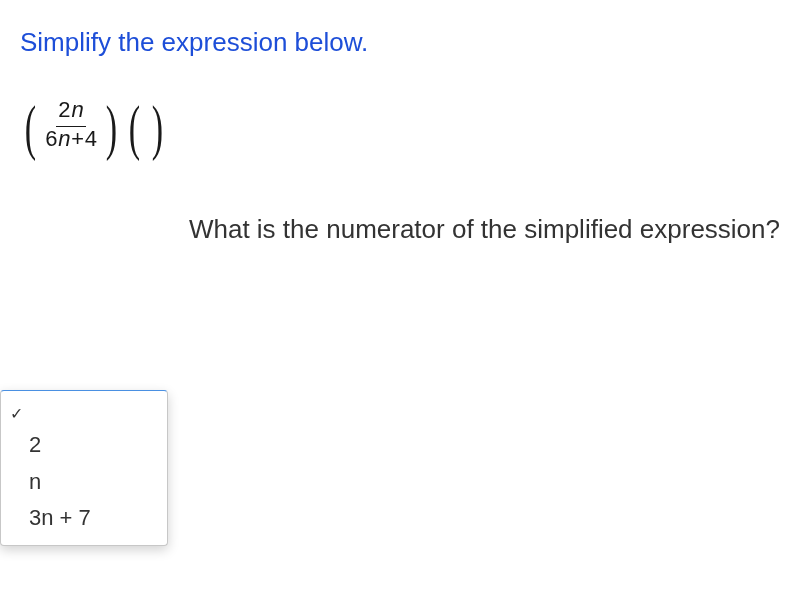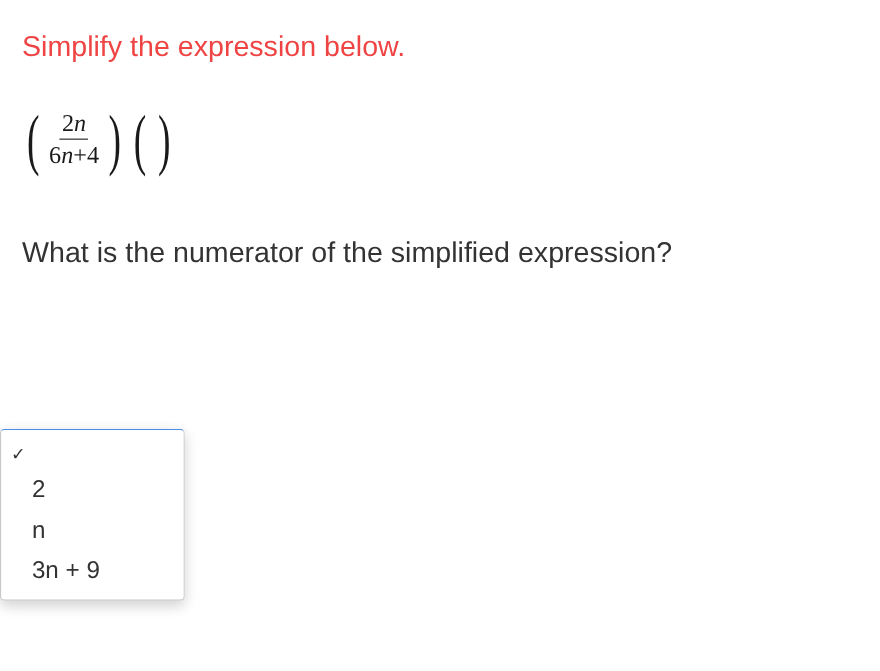--- a/index.html
+++ b/index.html
@@ -11,21 +11,21 @@
       font-family: Arial, Helvetica, sans-serif;
       background: #ffffff;
       width: 800px;
       height: 610px;
       padding: 26px 20px;
       color: #333333;
       position: relative;
     }
     .prompt-text {
       font-size: 26px;
-      color: #ef4444;
+      color: #1d4ed8;
       margin-bottom: 36px;
       line-height: 1.3;
     }
     .expression-row {
       display: flex;
       align-items: center;
       gap: 2px;
       margin-bottom: 56px;
       font-family: "Times New Roman", serif;
     }
@@ -37,36 +37,38 @@
       transform: scaleX(0.55);
       display: inline-block;
     }
     .fraction {
       display: inline-flex;
       flex-direction: column;
       align-items: center;
       font-size: 22px;
       color: #1a1a1a;
       line-height: 1.2;
+      font-family: Liberation Mono, monospace;
     }
     .fraction .num {
       padding: 0 2px 1px 2px;
       border-bottom: 1.5px solid #1a1a1a;
       font-style: normal;
     }
     .fraction .den {
       padding: 1px 2px 0 2px;
     }
     .fraction .var {
       font-style: italic;
     }
     .question-text {
       font-size: 26px;
       color: #333333;
       margin-bottom: 80px;
+      text-align: right;
     }
     .dropdown {
       position: absolute;
       left: 0px;
       top: 390px;
       width: 168px;
       background: #ffffff;
       border: 1px solid #c7c7c7;
       border-top: 1px solid #4a90e2;
       border-radius: 4px;
@@ -113,14 +115,14 @@
   <span class="paren">(</span>
   <span class="paren">)</span>
 </div>
 
 <div class="question-text">What is the numerator of the simplified expression?</div>
 
 <div class="dropdown">
   <div class="dropdown-item selected blank"></div>
   <div class="dropdown-item tight">2</div>
   <div class="dropdown-item tight">n</div>
-  <div class="dropdown-item tight">3n + 9</div>
+  <div class="dropdown-item tight">3n + 7</div>
 </div>
 
 </body></html>

